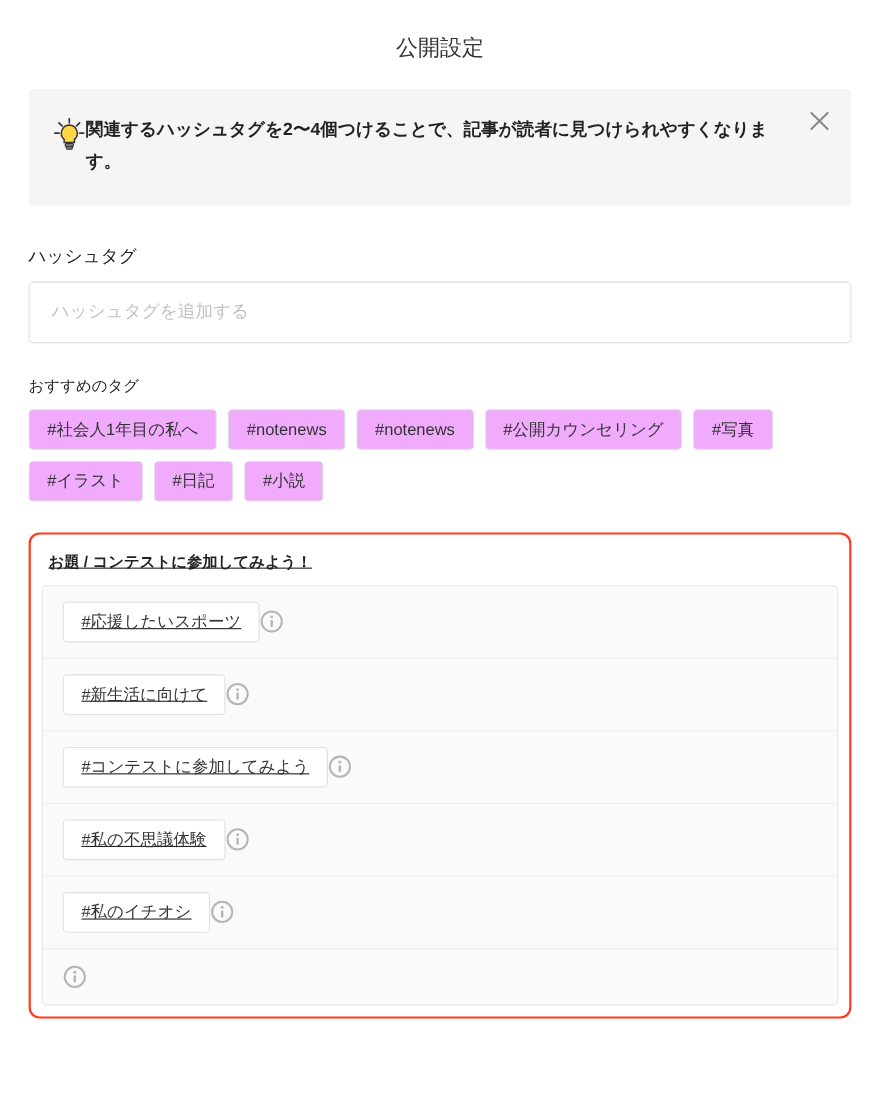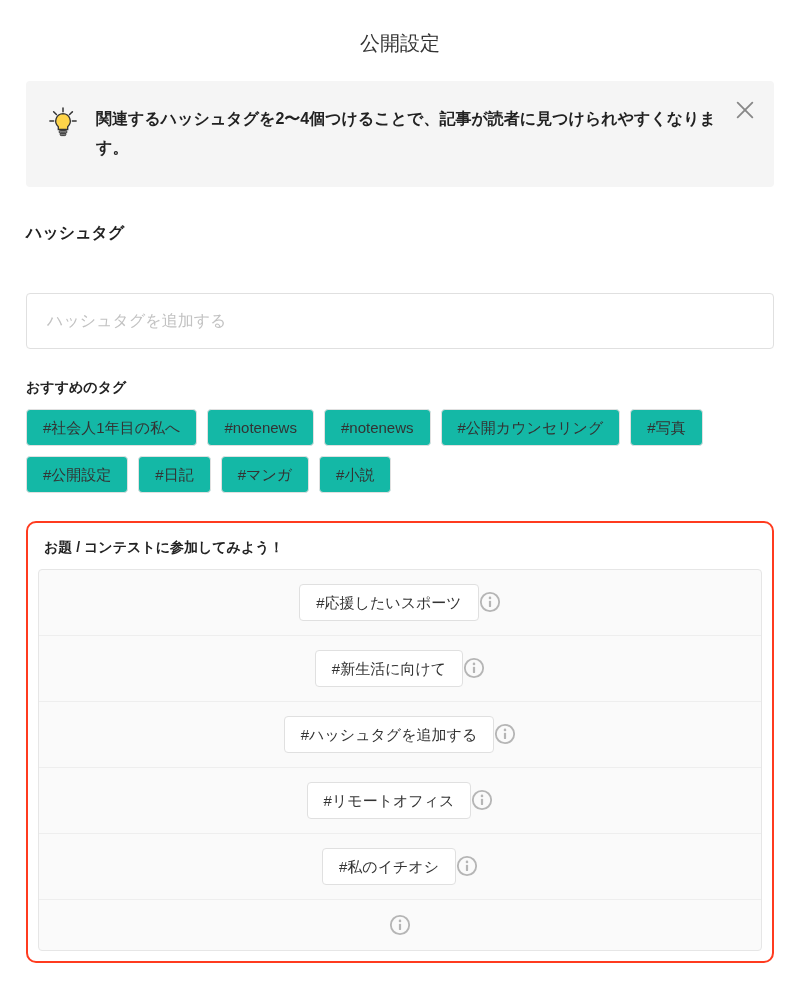--- a/index.html
+++ b/index.html
@@ -18,21 +18,20 @@
       font-weight: 400;
       padding: 30px 0 24px 0;
       color: #333;
     }
     .tip-box {
       background: #f5f5f5;
       border-radius: 4px;
       padding: 24px 54px 24px 22px;
       display: flex;
       align-items: flex-start;
-      gap: 18px;
       position: relative;
       margin-bottom: 36px;
     }
     .tip-icon {
       flex: 0 0 auto;
       width: 30px;
       height: 30px;
       margin-top: 2px;
     }
     .tip-text {
@@ -45,74 +44,74 @@
       position: absolute;
       top: 18px;
       right: 18px;
       width: 22px;
       height: 22px;
       cursor: pointer;
       color: #888;
     }
     .section-label {
       font-size: 16px;
-      font-weight: 700;
+      font-weight: 400;
       color: #222;
       margin-bottom: 12px;
     }
     .section-label.small {
       font-size: 14px;
     }
     .hashtag-input {
       width: 100%;
       border: 1px solid #e0e0e0;
       border-radius: 4px;
       padding: 18px 20px;
       font-size: 16px;
       color: #333;
       margin-bottom: 30px;
-      margin-top: 37px;
     }
     .hashtag-input::placeholder { color: #c2c2c2; }
     .tag-row {
       display: flex;
       flex-wrap: wrap;
       gap: 10px;
       margin-bottom: 28px;
     }
     .tag-chip {
       border: 1px solid #e0e0e0;
       border-radius: 4px;
-      background: #14b8a6;
+      background: #f0abfc;
       padding: 10px 16px;
       font-size: 15px;
       color: #333;
       cursor: pointer;
       line-height: 1;
     }
     .contest-box {
       border: 2px solid #ff3b1f;
       border-radius: 10px;
       padding: 16px 10px 10px 10px;
+      text-decoration: underline;
     }
     .contest-title {
       font-size: 14px;
       font-weight: 700;
       color: #222;
       margin: 0 0 12px 6px;
     }
     .contest-list {
       border: 1px solid #e6e6e6;
       border-radius: 4px;
       background: #fafafa;
     }
     .contest-item {
       display: flex;
       align-items: center;
-      justify-content: center;
+      justify-content: flex-start;
       padding: 14px 18px;
       border-bottom: 1px solid #eee;
     }
     .contest-item:last-child { border-bottom: none; }
     .contest-tag {
       border: 1px solid #e0e0e0;
       border-radius: 4px;
       background: #fff;
       padding: 10px 16px;
       font-size: 15px;
@@ -159,23 +158,22 @@
   <div class="section-label">ハッシュタグ</div>
   <input class="hashtag-input" type="text" placeholder="ハッシュタグを追加する" style="">
 
   <div class="section-label small">おすすめのタグ</div>
   <div class="tag-row">
     <button class="tag-chip">#社会人1年目の私へ</button>
     <button class="tag-chip">#notenews</button>
     <button class="tag-chip">#notenews</button>
     <button class="tag-chip">#公開カウンセリング</button>
     <button class="tag-chip">#写真</button>
-    <button class="tag-chip">#公開設定</button>
+    <button class="tag-chip">#イラスト</button>
     <button class="tag-chip">#日記</button>
-    <button class="tag-chip">#マンガ</button>
     <button class="tag-chip">#小説</button>
   </div>
 
   <div class="contest-box">
     <div class="contest-title">お題 / コンテストに参加してみよう！</div>
     <div class="contest-list">
       <div class="contest-item">
         <button class="contest-tag">#応援したいスポーツ</button>
         <span class="info-icon">
           <svg viewBox="0 0 24 24" width="22" height="22">
@@ -189,31 +187,31 @@
         <button class="contest-tag">#新生活に向けて</button>
         <span class="info-icon">
           <svg viewBox="0 0 24 24" width="22" height="22">
               <circle cx="12" cy="12" r="10" fill="none" stroke="currentColor" stroke-width="2"></circle>
               <circle cx="12" cy="7.5" r="1.4" fill="currentColor"></circle>
               <rect x="10.8" y="10.5" width="2.4" height="7" rx="1" fill="currentColor"></rect>
             </svg>
         </span>
       </div>
       <div class="contest-item">
-        <button class="contest-tag">#ハッシュタグを追加する</button>
-        <span class="info-icon">
-          <svg viewBox="0 0 24 24" width="22" height="22">
-              <circle cx="12" cy="12" r="10" fill="none" stroke="currentColor" stroke-width="2"></circle>
-              <circle cx="12" cy="7.5" r="1.4" fill="currentColor"></circle>
-              <rect x="10.8" y="10.5" width="2.4" height="7" rx="1" fill="currentColor"></rect>
-            </svg>
-        </span>
-      </div>
-      <div class="contest-item">
-        <button class="contest-tag">#リモートオフィス</button>
+        <button class="contest-tag">#コンテストに参加してみよう</button>
+        <span class="info-icon">
+          <svg viewBox="0 0 24 24" width="22" height="22">
+              <circle cx="12" cy="12" r="10" fill="none" stroke="currentColor" stroke-width="2"></circle>
+              <circle cx="12" cy="7.5" r="1.4" fill="currentColor"></circle>
+              <rect x="10.8" y="10.5" width="2.4" height="7" rx="1" fill="currentColor"></rect>
+            </svg>
+        </span>
+      </div>
+      <div class="contest-item">
+        <button class="contest-tag">#私の不思議体験</button>
         <span class="info-icon">
           <svg viewBox="0 0 24 24" width="22" height="22">
               <circle cx="12" cy="12" r="10" fill="none" stroke="currentColor" stroke-width="2"></circle>
               <circle cx="12" cy="7.5" r="1.4" fill="currentColor"></circle>
               <rect x="10.8" y="10.5" width="2.4" height="7" rx="1" fill="currentColor"></rect>
             </svg>
         </span>
       </div>
       <div class="contest-item">
         <button class="contest-tag">#私のイチオシ</button>

